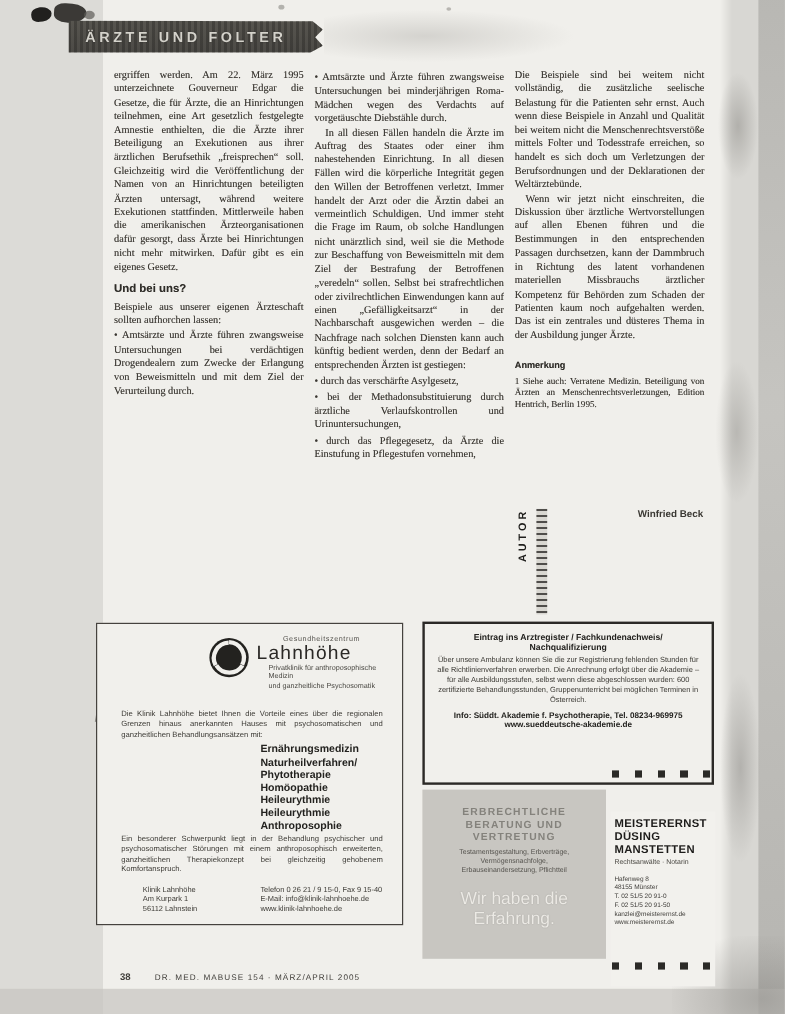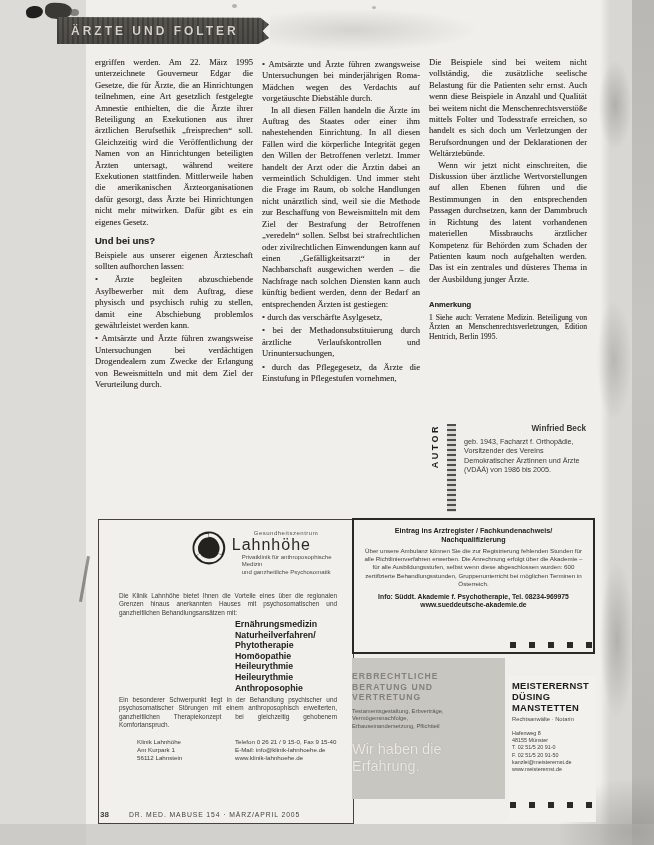--- a/index.html
+++ b/index.html
@@ -69,21 +69,21 @@
   .autor-stripes {
     position:absolute; left:447px; top:424px; width:9px; height:88px;
     background:repeating-linear-gradient(180deg,#33312e 0 2px,#d4d2cc 2px 5px);
     opacity:.85;
   }
   .autor-bio { position:absolute; left:464px; top:424px; width:122px; font-size:7.2px; line-height:9.6px; color:#3a3833; }
   .autor-bio .name { font-weight:bold; font-size:8.2px; margin-bottom:3px;text-align:right; }
 
   
   .ad-lahn {
-    position:absolute; left:98px; top:519px; width:256px; height:305px;
+    position:absolute; left:80px; top:519px; width:256px; height:252px;
     border:1.5px solid #45423e; background:#f1f0ec; box-sizing:border-box;
   }
   .lahn-logo { position:absolute; left:92px; top:10px; display:flex; gap:5px; align-items:flex-start; }
   .lahn-logo-text .over { font-size:6px; color:#56544f; letter-spacing:.5px; margin-left:22px; }
   .lahn-logo-text .name { font-size:16px; letter-spacing:1px; color:#2b2926; }
   .lahn-logo-text .sub { font-size:6px; line-height:7.4px; color:#4a4843; margin-left:10px; }
   .lahn-intro, .lahn-outro { position:absolute; left:20px; width:218px; font-size:6.4px; line-height:8.4px; text-align:justify; color:#3c3a35; }
   .lahn-intro { top:72px; }
   .lahn-list { position:absolute; left:136px; top:99px; font-weight:bold; font-size:8.8px; line-height:10.6px; color:#23221f; }
   .lahn-outro { top:176px; }
@@ -97,21 +97,21 @@
     text-align:center; padding:6px 8px; 
   }
   .ad-reg .title { font-weight:bold; font-size:7.2px; line-height:9px; color:#23221f; }
   .ad-reg .body { font-size:6.2px; line-height:8.2px; color:#3c3a35; margin-top:3px; }
   .ad-reg .info { font-weight:bold; font-size:6.8px; line-height:9px; color:#23221f; margin-top:4px; }
   .ad-reg .url { font-weight:bold; font-size:6.8px; color:#23221f; }
 
   
   .ad-erb {
     position:absolute; left:352px; top:658px; width:153px; height:141px;
-    background:#c8c6c1; text-align:left; box-sizing:border-box; padding-top:13px;
+    background:#c8c6c1; text-align:center; box-sizing:border-box; padding-top:13px;
   }
   .ad-erb .head { font-weight:bold; font-size:8.6px; line-height:10.6px; letter-spacing:1px; color:#84827c; }
   .ad-erb .small { font-size:5.8px; line-height:7.4px; color:#55534e; margin-top:5px; }
   .ad-erb .big { font-size:14.5px; line-height:17px; color:#eceae5; margin-top:11px; text-shadow:0 0 1px rgba(90,88,84,.4); }
 
   
   .ad-kan { position:absolute; left:509px; top:676px; width:87px; height:146px; background:#f2f1ed; box-sizing:border-box; padding:4px 0 0 3px; }
   .ad-kan .name { font-weight:bold; font-size:9.4px; line-height:11px; color:#1d1c1a; letter-spacing:.3px; }
   .ad-kan .sub { font-size:5.8px; color:#4a4843; margin-top:3px; }
   .ad-kan .contact { font-size:5.4px; line-height:7.2px; color:#3f3d39; margin-top:8px; }
@@ -144,21 +144,20 @@
   <div class="artifact a-speck2"></div>
 
   <div class="banner">
     <span>ÄRZTE UND FOLTER</span>
   </div>
 
   <div class="col col1">
     <p>ergriffen werden. Am 22. März 1995 unterzeichnete Gouverneur Edgar die Gesetze, die für Ärzte, die an Hinrichtungen teilnehmen, eine Art gesetzlich festgelegte Amnestie enthielten, die die Ärzte ihrer Beteiligung an Exekutionen aus ihrer ärztlichen Berufsethik „freisprechen“ soll. Gleichzeitig wird die Veröffentlichung der Namen von an Hinrichtungen beteiligten Ärzten untersagt, während weitere Exekutionen stattfinden. Mittlerweile haben die amerikanischen Ärzteorganisationen dafür gesorgt, dass Ärzte bei Hinrichtungen nicht mehr mitwirken. Dafür gibt es ein eigenes Gesetz.</p>
     <div class="subhead">Und bei uns?</div>
     <p>Beispiele aus unserer eigenen Ärzteschaft sollten aufhorchen lassen:</p>
-    <p class="bullet">• Ärzte begleiten abzuschiebende Asylbewerber mit dem Auftrag, diese physisch und psychisch ruhig zu stellen, damit eine Abschiebung problemlos gewährleistet werden kann.</p>
     <p class="bullet">• Amtsärzte und Ärzte führen zwangsweise Untersuchungen bei verdächtigen Drogendealern zum Zwecke der Erlangung von Beweismitteln und mit dem Ziel der Verurteilung durch.</p>
   </div>
 
   <div class="col col2">
     <p class="bullet">• Amtsärzte und Ärzte führen zwangsweise Untersuchungen bei minderjährigen Roma-Mädchen wegen des Verdachts auf vorgetäuschte Diebstähle durch.</p>
     <p class="indent">In all diesen Fällen handeln die Ärzte im Auftrag des Staates oder einer ihm nahestehenden Einrichtung. In all diesen Fällen wird die körperliche Integrität gegen den Willen der Betroffenen verletzt. Immer handelt der Arzt oder die Ärztin dabei an vermeintlich Schuldigen. Und immer steht die Frage im Raum, ob solche Handlungen nicht unärztlich sind, weil sie die Methode zur Beschaffung von Beweismitteln mit dem Ziel der Bestrafung der Betroffenen „veredeln“ sollen. Selbst bei strafrechtlichen oder zivilrechtlichen Einwendungen kann auf einen „Gefälligkeitsarzt“ in der Nachbarschaft ausgewichen werden – die Nachfrage nach solchen Diensten kann auch künftig bedient werden, denn der Bedarf an entsprechenden Ärzten ist gestiegen:</p>
     <p class="bullet">• durch das verschärfte Asylgesetz,</p>
     <p class="bullet">• bei der Methadonsubstituierung durch ärztliche Verlaufskontrollen und Urinuntersuchungen,</p>
     <p class="bullet">• durch das Pflegegesetz, da Ärzte die Einstufung in Pflegestufen vornehmen,</p>
   </div>
@@ -169,21 +168,20 @@
     <div class="notehead">Anmerkung</div>
     <p class="notetext">1 Siehe auch: Verratene Medizin. Beteiligung von Ärzten an Menschenrechtsverletzungen, Edition Hentrich, Berlin 1995.</p>
   </div>
 
   <div class="autor-label">
     <span>AUTOR</span>
   </div>
   <div class="autor-stripes"></div>
   <div class="autor-bio">
     <div class="name">Winfried Beck</div>
-    <div>geb. 1943, Facharzt f. Orthopädie, Vorsitzender des Vereins Demokratischer Ärztinnen und Ärzte (VDÄÄ) von 1986 bis 2005.</div>
   </div>
 
   <div class="ad-lahn">
     <div class="lahn-logo">
       <svg width="36" height="36" viewBox="0 0 36 36">
         <circle cx="18" cy="18" r="16.5" fill="#23221f"></circle>
         <g stroke="#f1f0ec" stroke-width="3.6" fill="none">
           <path d="M18 5 a13 13 0 0 1 11 19"></path>
           <path d="M18 5 a13 13 0 0 1 11 19" transform="rotate(120 18 18)"></path>
           <path d="M18 5 a13 13 0 0 1 11 19" transform="rotate(240 18 18)"></path>

